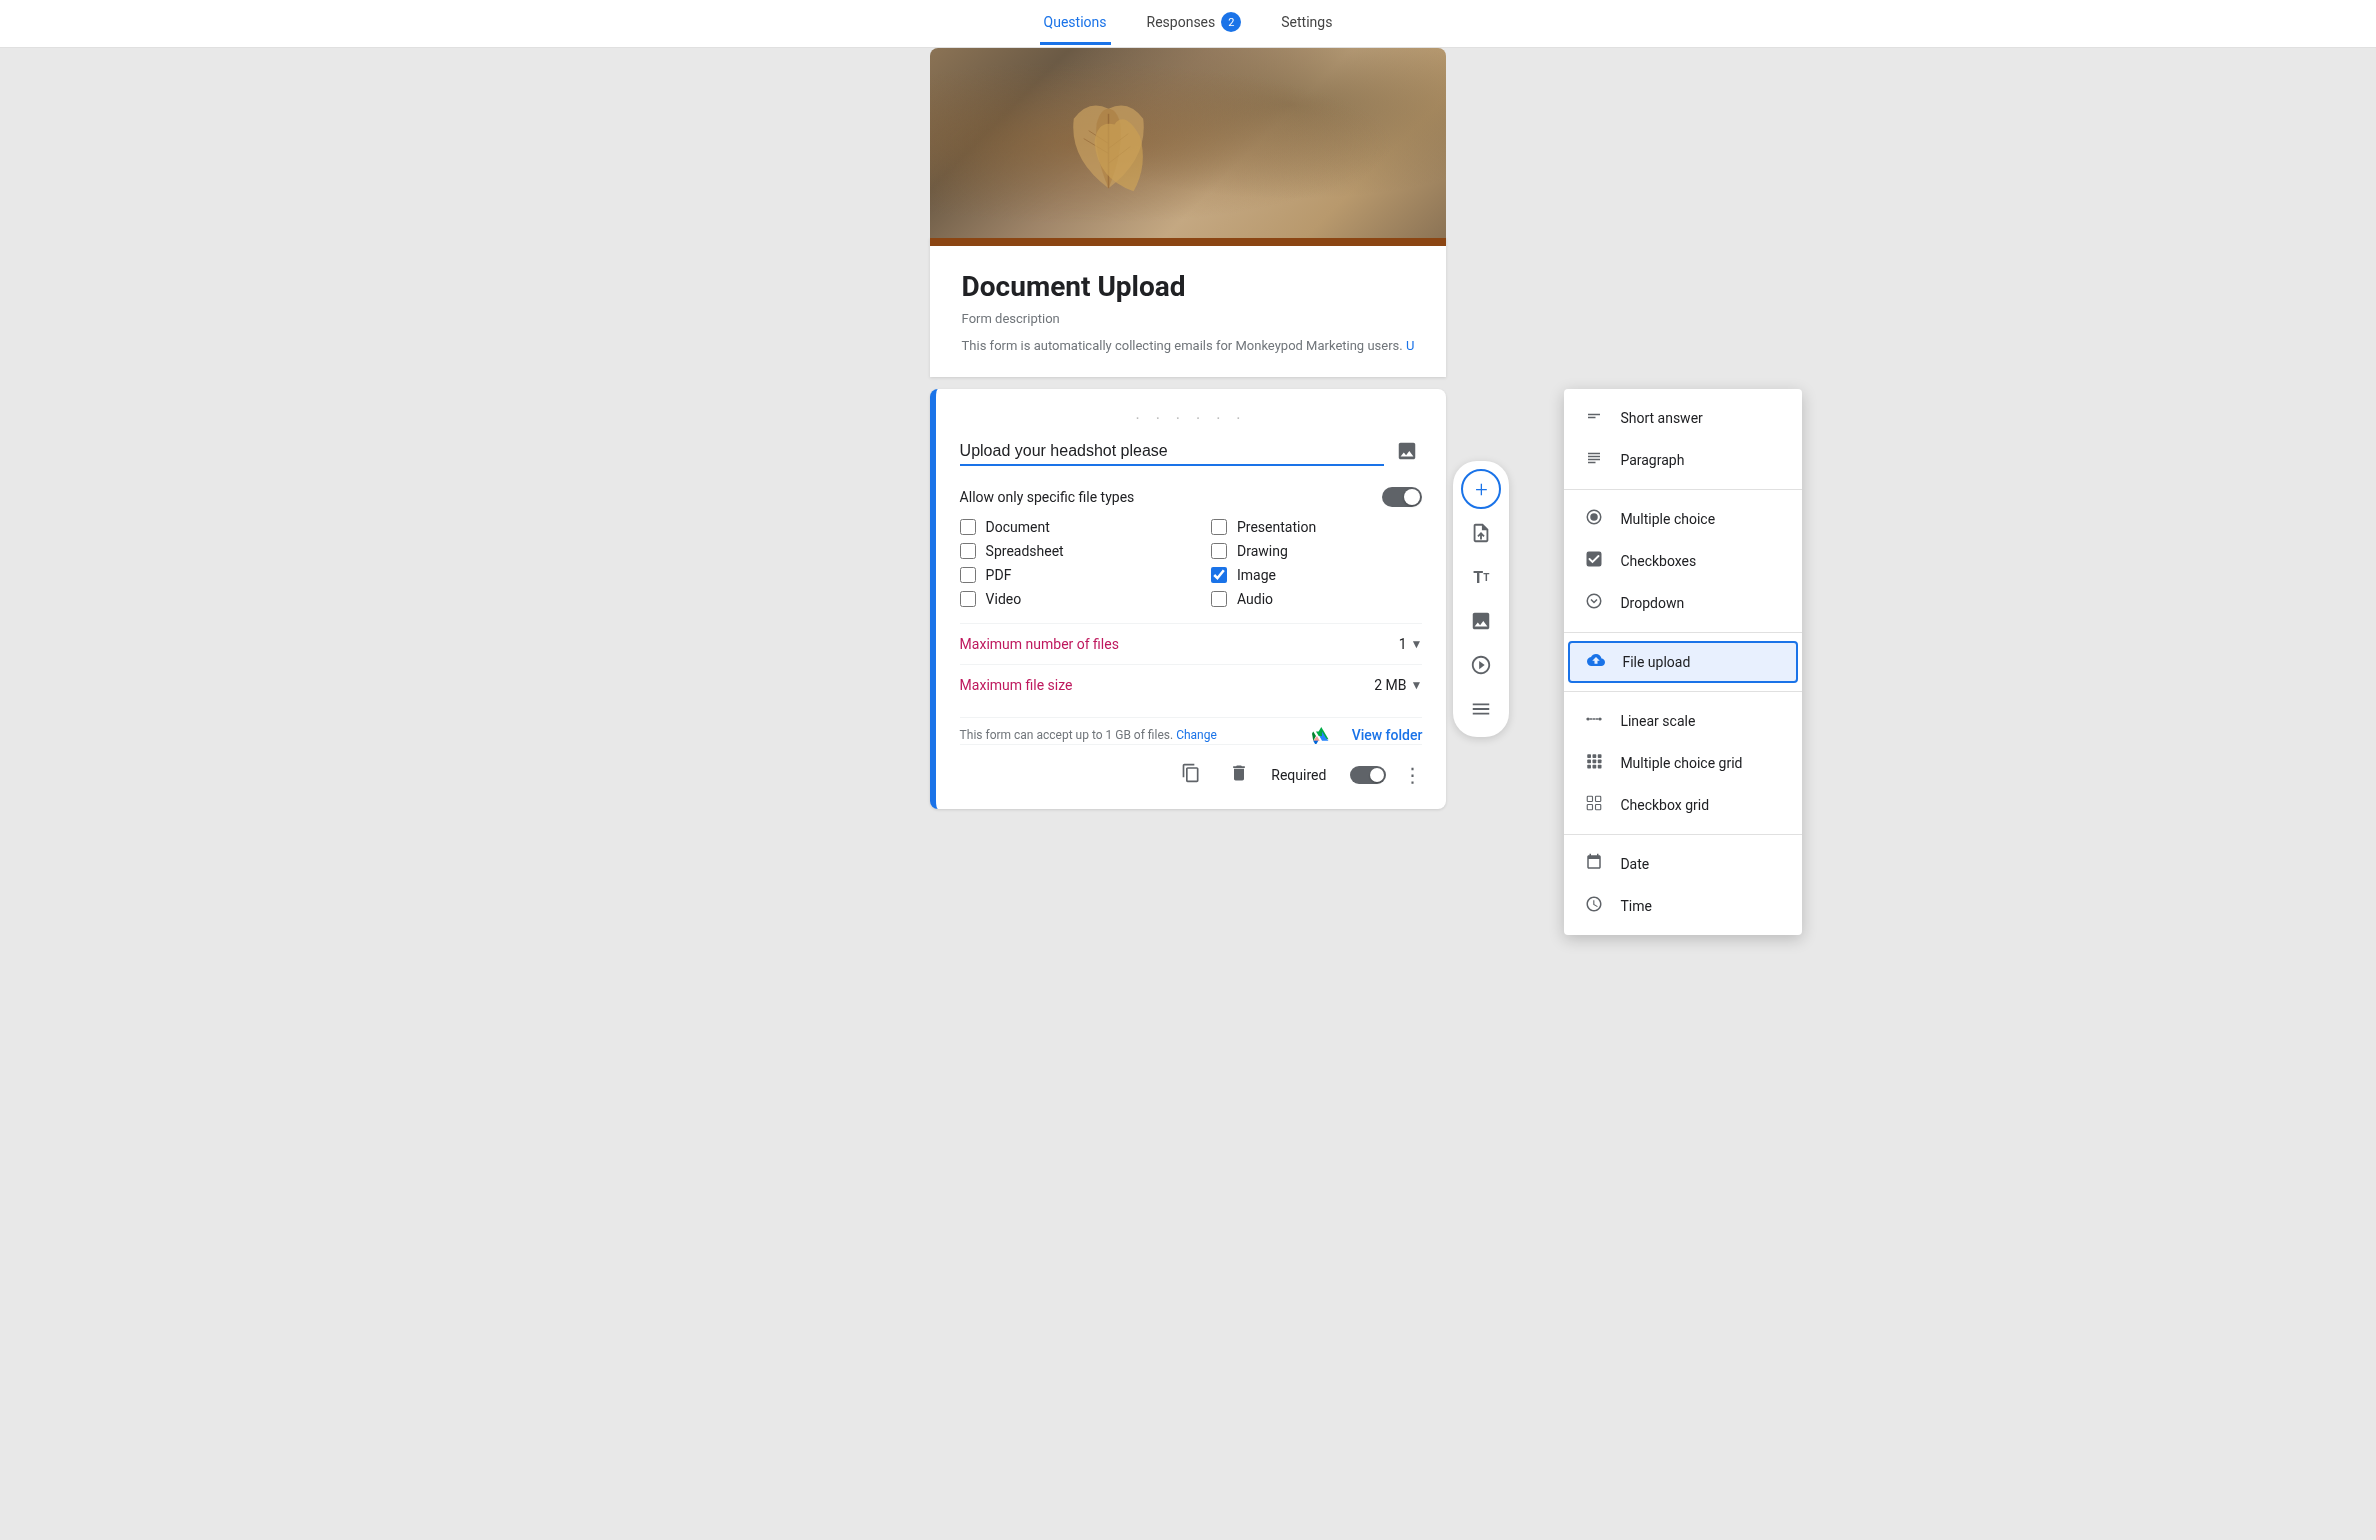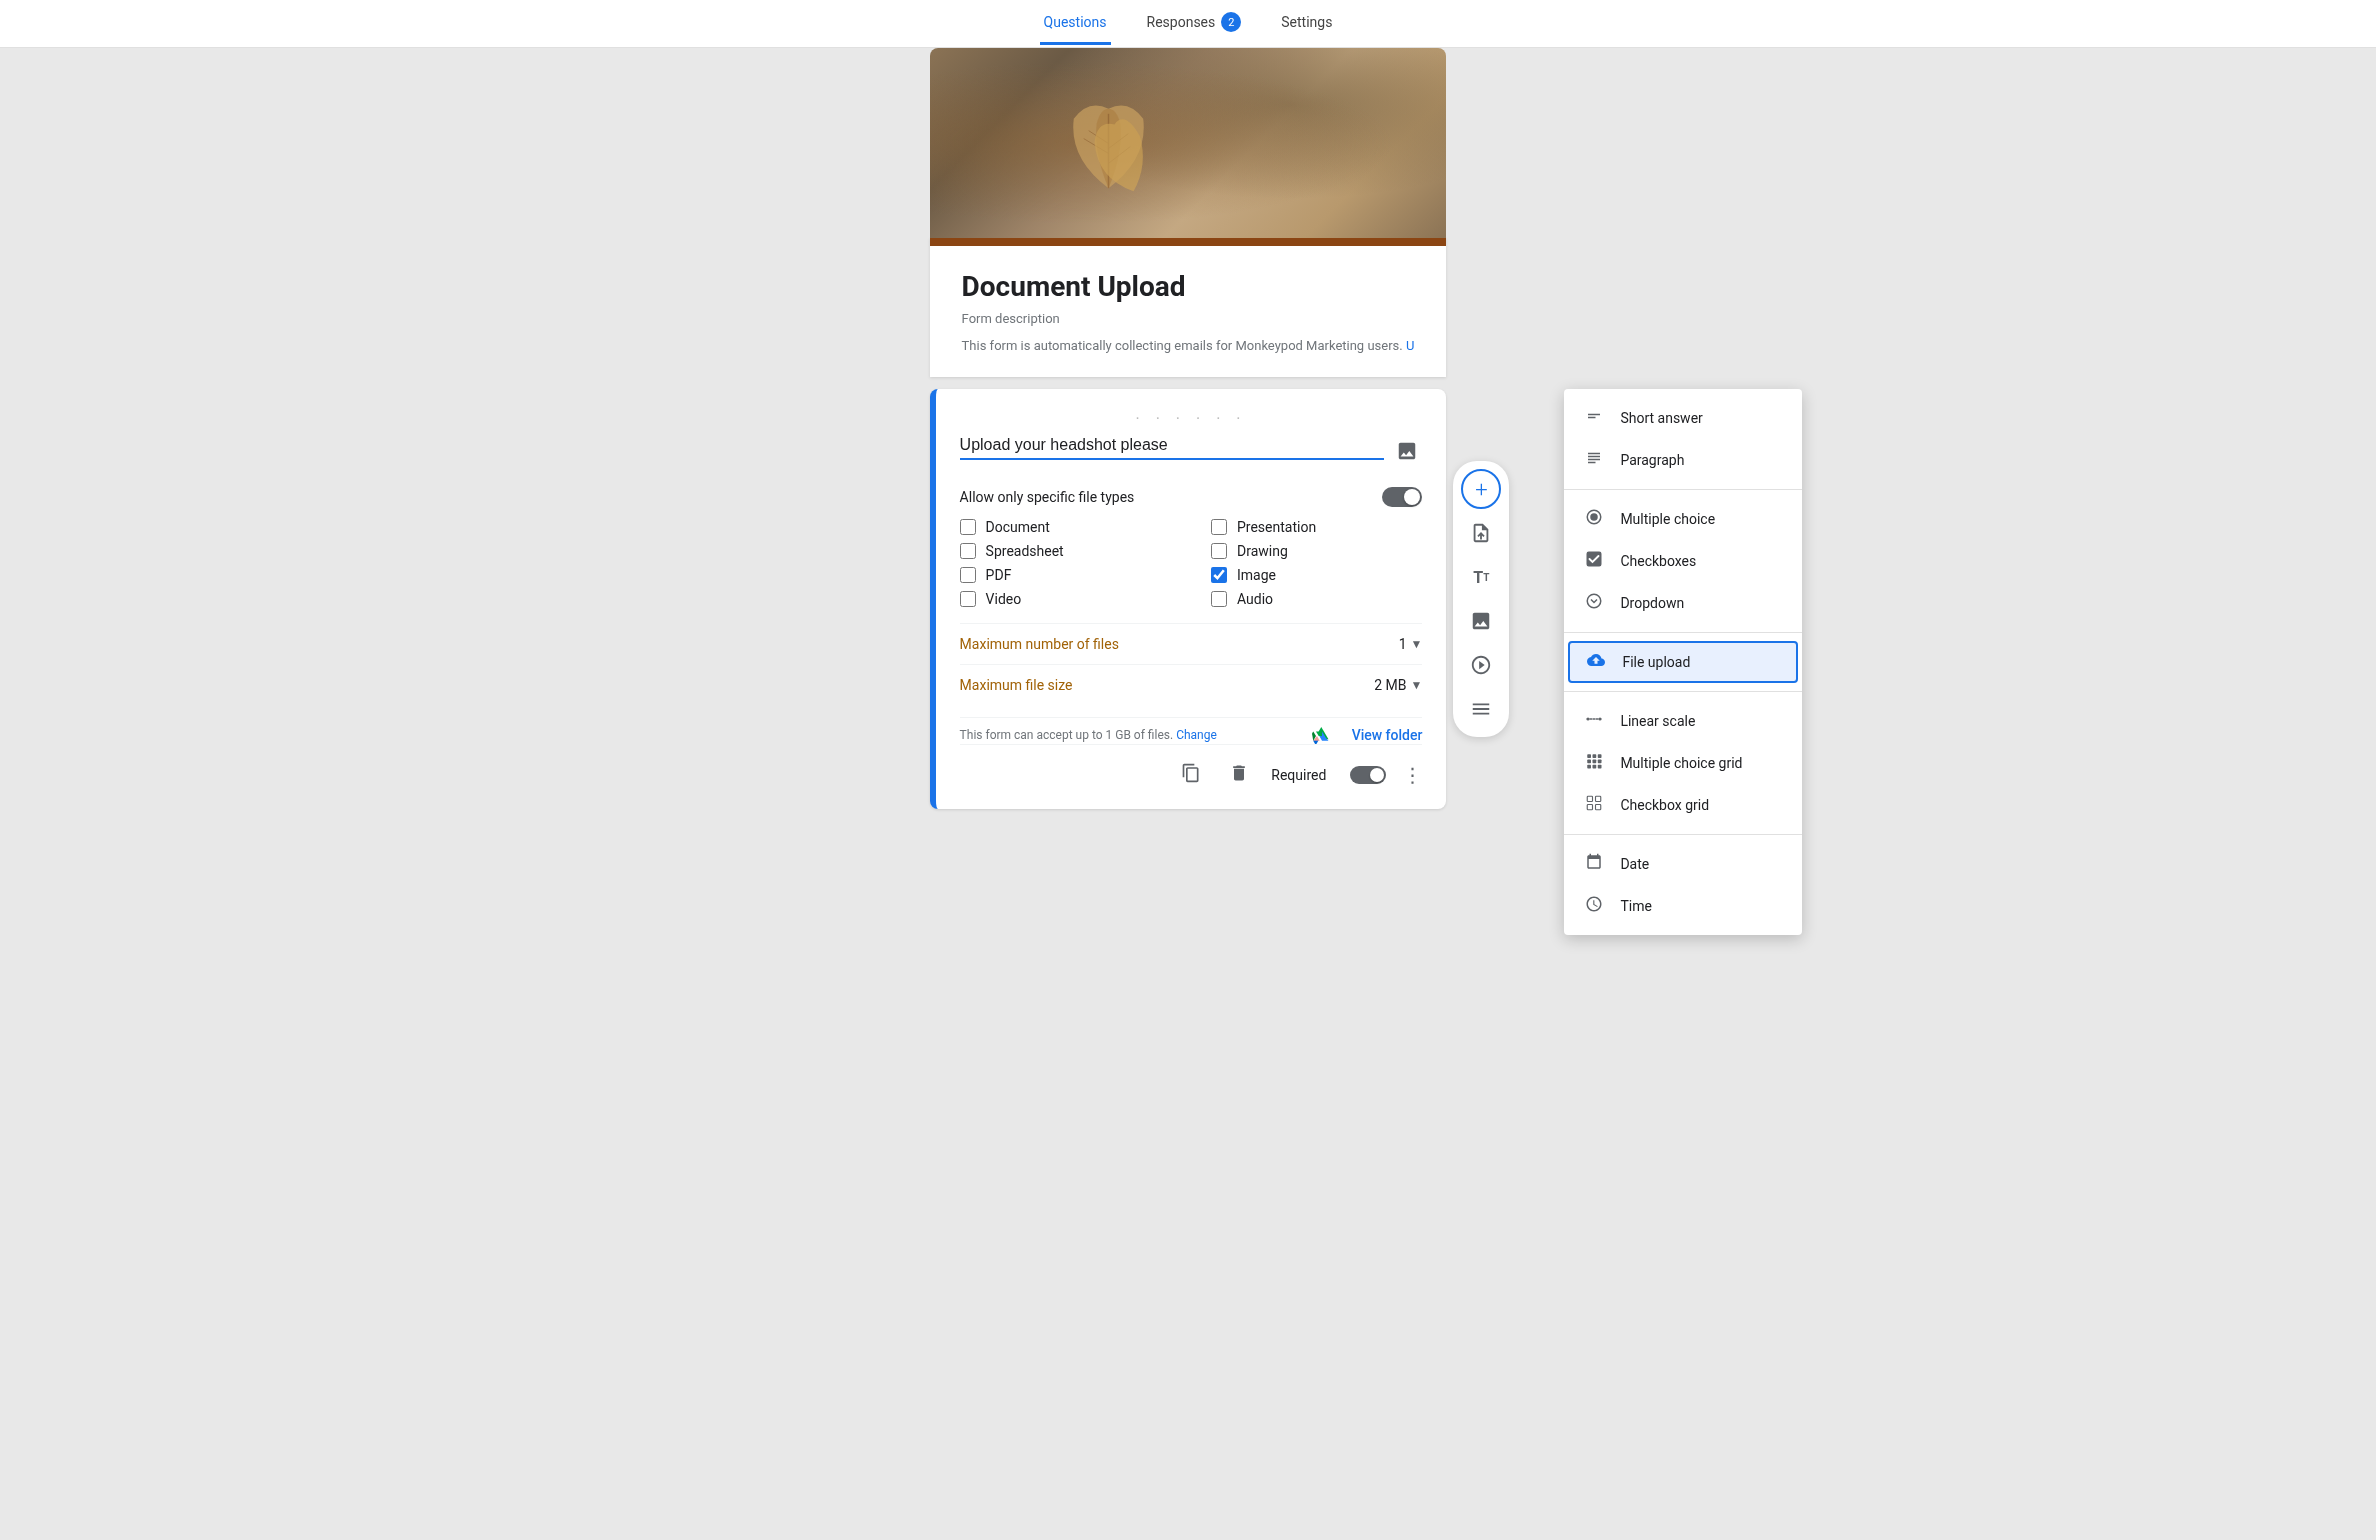--- a/index.html
+++ b/index.html
@@ -126,21 +126,21 @@
       text-align: center;
       color: #bbb;
       font-size: 16px;
       margin-bottom: 8px;
       letter-spacing: 4px;
     }
 
     
     .question-input-row {
       display: flex;
-      align-items: flex-start;
+      align-items: center;
       gap: 8px;
       margin-bottom: 16px;
     }
     .question-text {
       font-size: 16px;
       color: #202124;
       border: none;
       border-bottom: 2px solid #1a73e8;
       outline: none;
       padding-bottom: 4px;
@@ -209,21 +209,21 @@
     
     .settings-row {
       display: flex;
       align-items: center;
       justify-content: space-between;
       padding: 12px 0;
       border-top: 1px solid #f1f3f4;
     }
     .settings-label {
       font-size: 14px;
-      color: #a16207;
+      color: #be185d;
     }
     .settings-value {
       display: flex;
       align-items: center;
       gap: 4px;
       font-size: 14px;
       color: #202124;
       cursor: pointer;
     }
     .dropdown-arrow {

